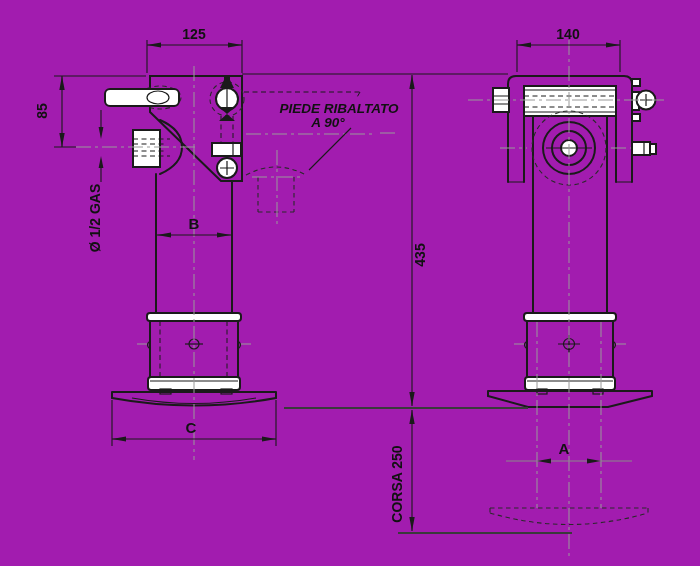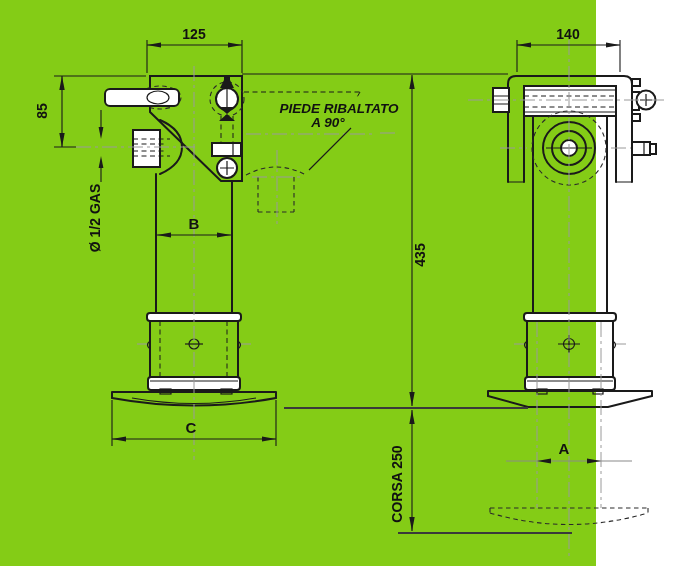--- a/index.html
+++ b/index.html
@@ -1,16 +1,16 @@
 <!DOCTYPE html>
 <html><head>
 <meta charset="utf-8">
 <style>
   html,body{margin:0;padding:0;background:#fff;}
-  .stage{width:596px;height:566px;background:#84cc16;position:relative;font-family:"Liberation Sans",sans-serif;}
+  .stage{width:700px;height:566px;background:#a21caf;position:relative;font-family:"Liberation Sans",sans-serif;}
   svg{display:block;}
   .obj{stroke:#1a1a1a;stroke-width:2;fill:none;stroke-linecap:round;}
   .obj-thin{stroke:#1a1a1a;stroke-width:1.2;fill:none;}
   .white{fill:#ffffff;}
   .hid{stroke:#1a1a1a;stroke-width:1;fill:none;stroke-dasharray:5 3.5;}
   .ghost{stroke:#2a2a2a;stroke-width:1.1;fill:none;stroke-dasharray:4.5 3.5;}
   .cl{stroke:#9a9a9a;stroke-width:1;fill:none;stroke-dasharray:15 4 3 4;}
   .dim{stroke:#1a1a1a;stroke-width:1.1;fill:none;}
   .dimg{stroke:#8a8a8a;stroke-width:1.2;fill:none;}
   .arr{fill:#1a1a1a;stroke:none;}

